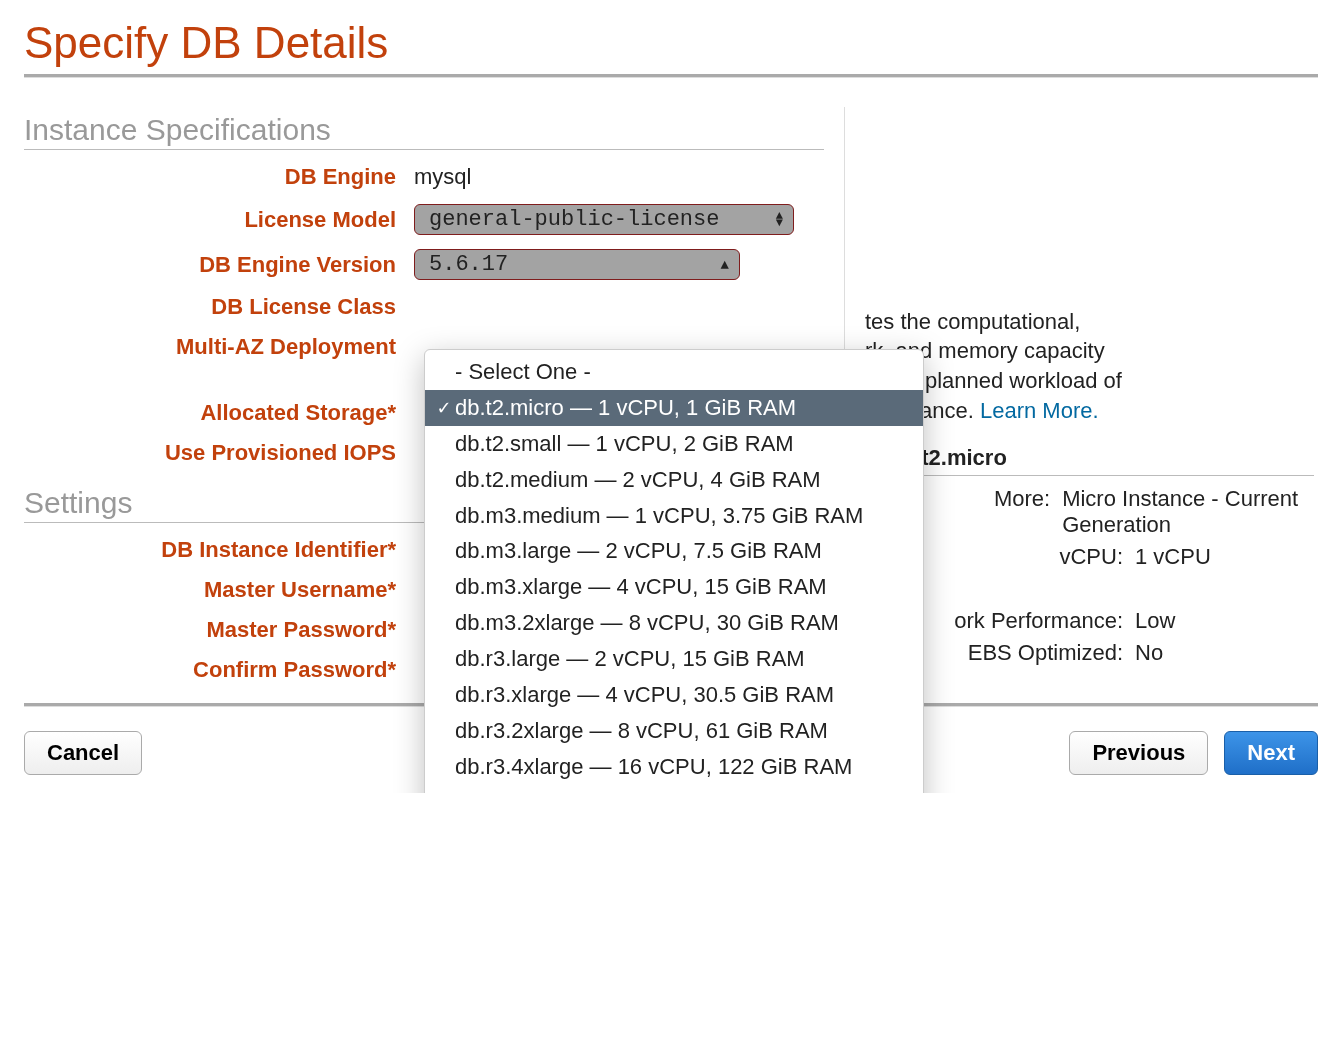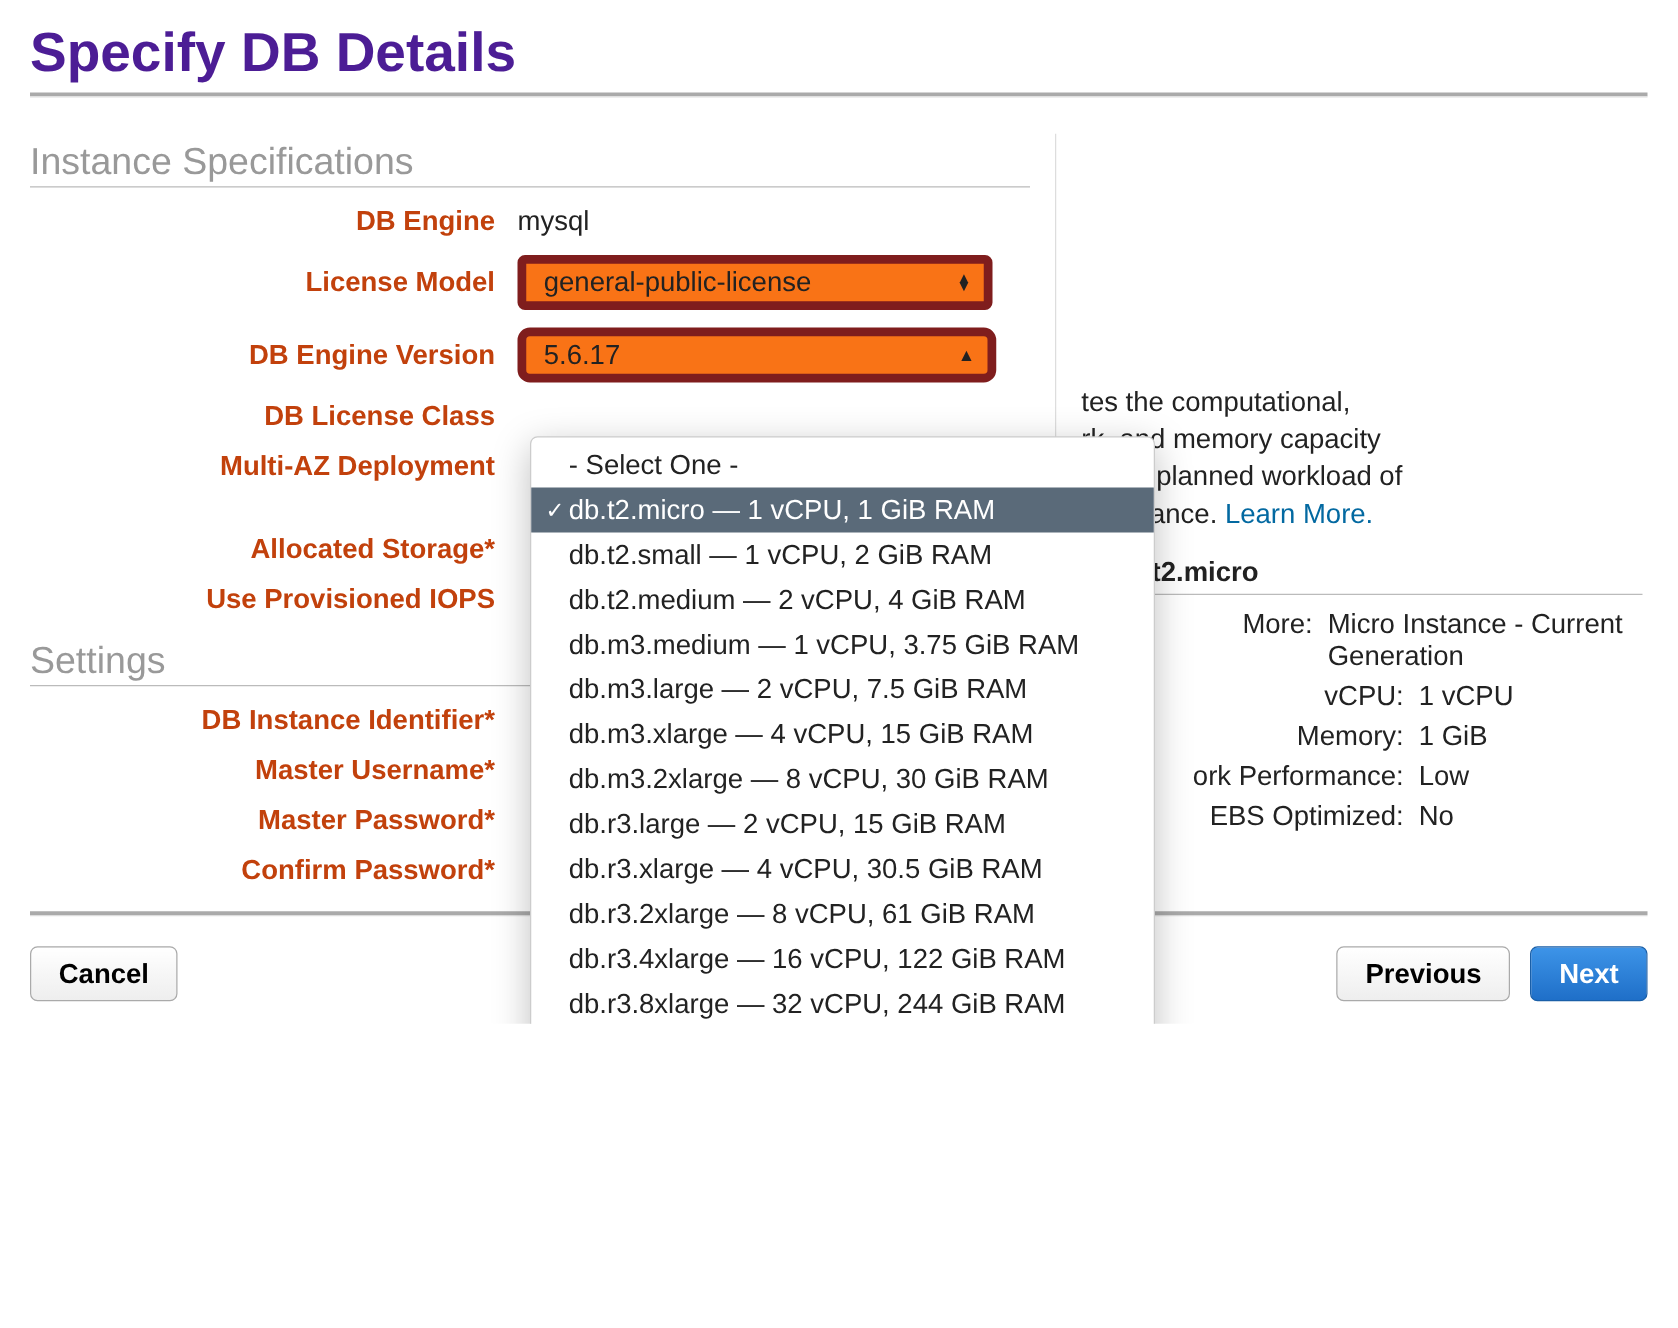--- a/index.html
+++ b/index.html
@@ -7,23 +7,23 @@
     font-family: "Helvetica Neue", Helvetica, Arial, sans-serif;
     font-size: 22px;
     color: #222;
     margin: 0;
     padding: 18px 24px;
     background: #fff;
     width: 1342px;
   }
   h1.page-title {
     font-size: 44px;
-    font-weight: 700;
+    font-weight: 400;
     margin: 0 0 6px 0;
-    color: #4c1d95;
+    color: #c2410c;
   }
   .thick-hr {
     border: none;
     border-top: 3px solid #aaa;
     border-bottom: 1px solid #ddd;
     margin: 6px 0 12px 0;
   }
   .section-title {
     font-size: 30px;
     font-weight: 400;
@@ -56,34 +56,35 @@
     padding-right: 18px;
     font-weight: 700;
     font-size: 22px;
     color: #c2410c;
   }
   .value-cell { flex: 1; font-size: 22px; }
   .select-box {
     display: inline-flex;
     align-items: center;
     justify-content: space-between;
-    border: 7px solid #7f1d1d;
+    border: 1px solid #7f1d1d;
     border-radius: 6px;
     padding: 2px 10px 2px 14px;
     width: 380px;
     font-size: 22px;
-    background: #f97316;
+    background: #a3a3a3;
+    font-family: Liberation Mono, monospace;
   }
   .select-arrows {
     display: inline-flex;
     flex-direction: column;
     line-height: 7px;
     font-size: 12px;
   }
-  .select-box.version { width: 383px; position: relative; border-radius: 10px; }
+  .select-box.version { width: 326px; position: relative; }
   .select-box.version .single-arrow { font-size: 14px; }
   .help-text {
     font-size: 22px;
     line-height: 1.35;
     color: #222;
   }
   .help-text a { color: #0369a1; text-decoration: none; }
   .details-header {
     margin-top: 20px;
     font-size: 22px;
@@ -245,21 +246,20 @@
     <div class="details-table">
       <div class="details-row">
         <div class="details-label">More:</div>
         <div class="details-value">Micro Instance - Current Generation</div>
       </div>
       <div class="details-row">
         <div class="details-label">vCPU:</div>
         <div class="details-value">1 vCPU</div>
       </div>
       <div class="details-row">
-        <div class="details-label">Memory:</div>
         <div class="details-value">1 GiB</div>
       </div>
       <div class="details-row">
         <div class="details-label">ork Performance:</div>
         <div class="details-value">Low</div>
       </div>
       <div class="details-row">
         <div class="details-label">EBS Optimized:</div>
         <div class="details-value">No</div>
       </div>

